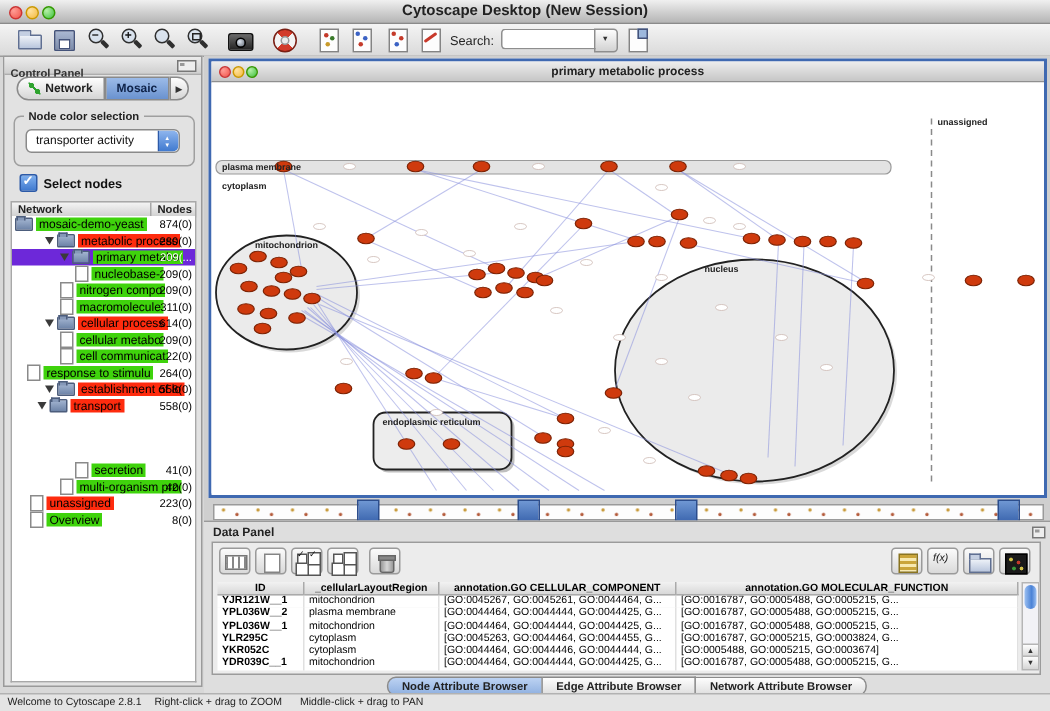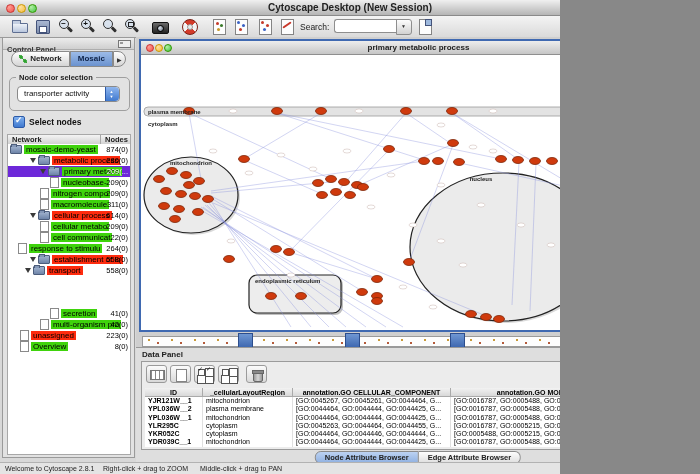--- a/index.html
+++ b/index.html
@@ -1,16 +1,16 @@
 <!DOCTYPE html>
 <html><head>
 <meta charset="utf-8">
 <style>
   html,body{margin:0;padding:0;background:#888;}
-  #app{position:relative;width:560px;height:474px;overflow:hidden;
+  #app{position:relative;width:700px;height:474px;overflow:hidden;
        font-family:"Liberation Sans",sans-serif;background:#d8d8d8;
        -webkit-font-smoothing:antialiased;}
   
   #titlebar{position:absolute;left:0;top:0;width:700px;height:15px;
     background:linear-gradient(#f0f0f0,#cfcfcf 55%,#b5b5b5);border-bottom:1px solid #8a8a8a;}
   .tl{position:absolute;top:4px;width:7px;height:7px;border-radius:50%;}
   .tl.r{left:6px;background:radial-gradient(circle at 30% 30%,#ff9d95,#f2544a);border:.5px solid #c33;}
   .tl.y{left:17px;background:radial-gradient(circle at 30% 30%,#ffe2a0,#f4ba3d);border:.5px solid #c90;}
   .tl.g{left:28px;background:radial-gradient(circle at 30% 30%,#b6f0a8,#3fc13f);border:.5px solid #390;}
   #win-title{display:block;text-align:center;font-size:10px;font-weight:bold;color:#222;line-height:15px;}
@@ -542,20 +542,21 @@
         </div>
       <div id="dp-scroll">
         <div id="dp-thumb"></div>
         <span class="scr-arrow" style="bottom:8px">▲</span>
         <span class="scr-arrow" style="bottom:0">▼</span>
       </div>
     </div>
     <div id="dp-tabs">
         <span class="btab sel">Node Attribute Browser</span>
         <span class="btab">Edge Attribute Browser</span>
+        <span class="btab">Network Attribute Browser</span>
       </div>
   </div>
 
   <div id="statusbar">
       <span>Welcome to Cytoscape 2.8.1</span>
       <span>Right-click + drag to ZOOM</span>
       <span>Middle-click + drag to PAN</span>
     </div>
 </div>
 

